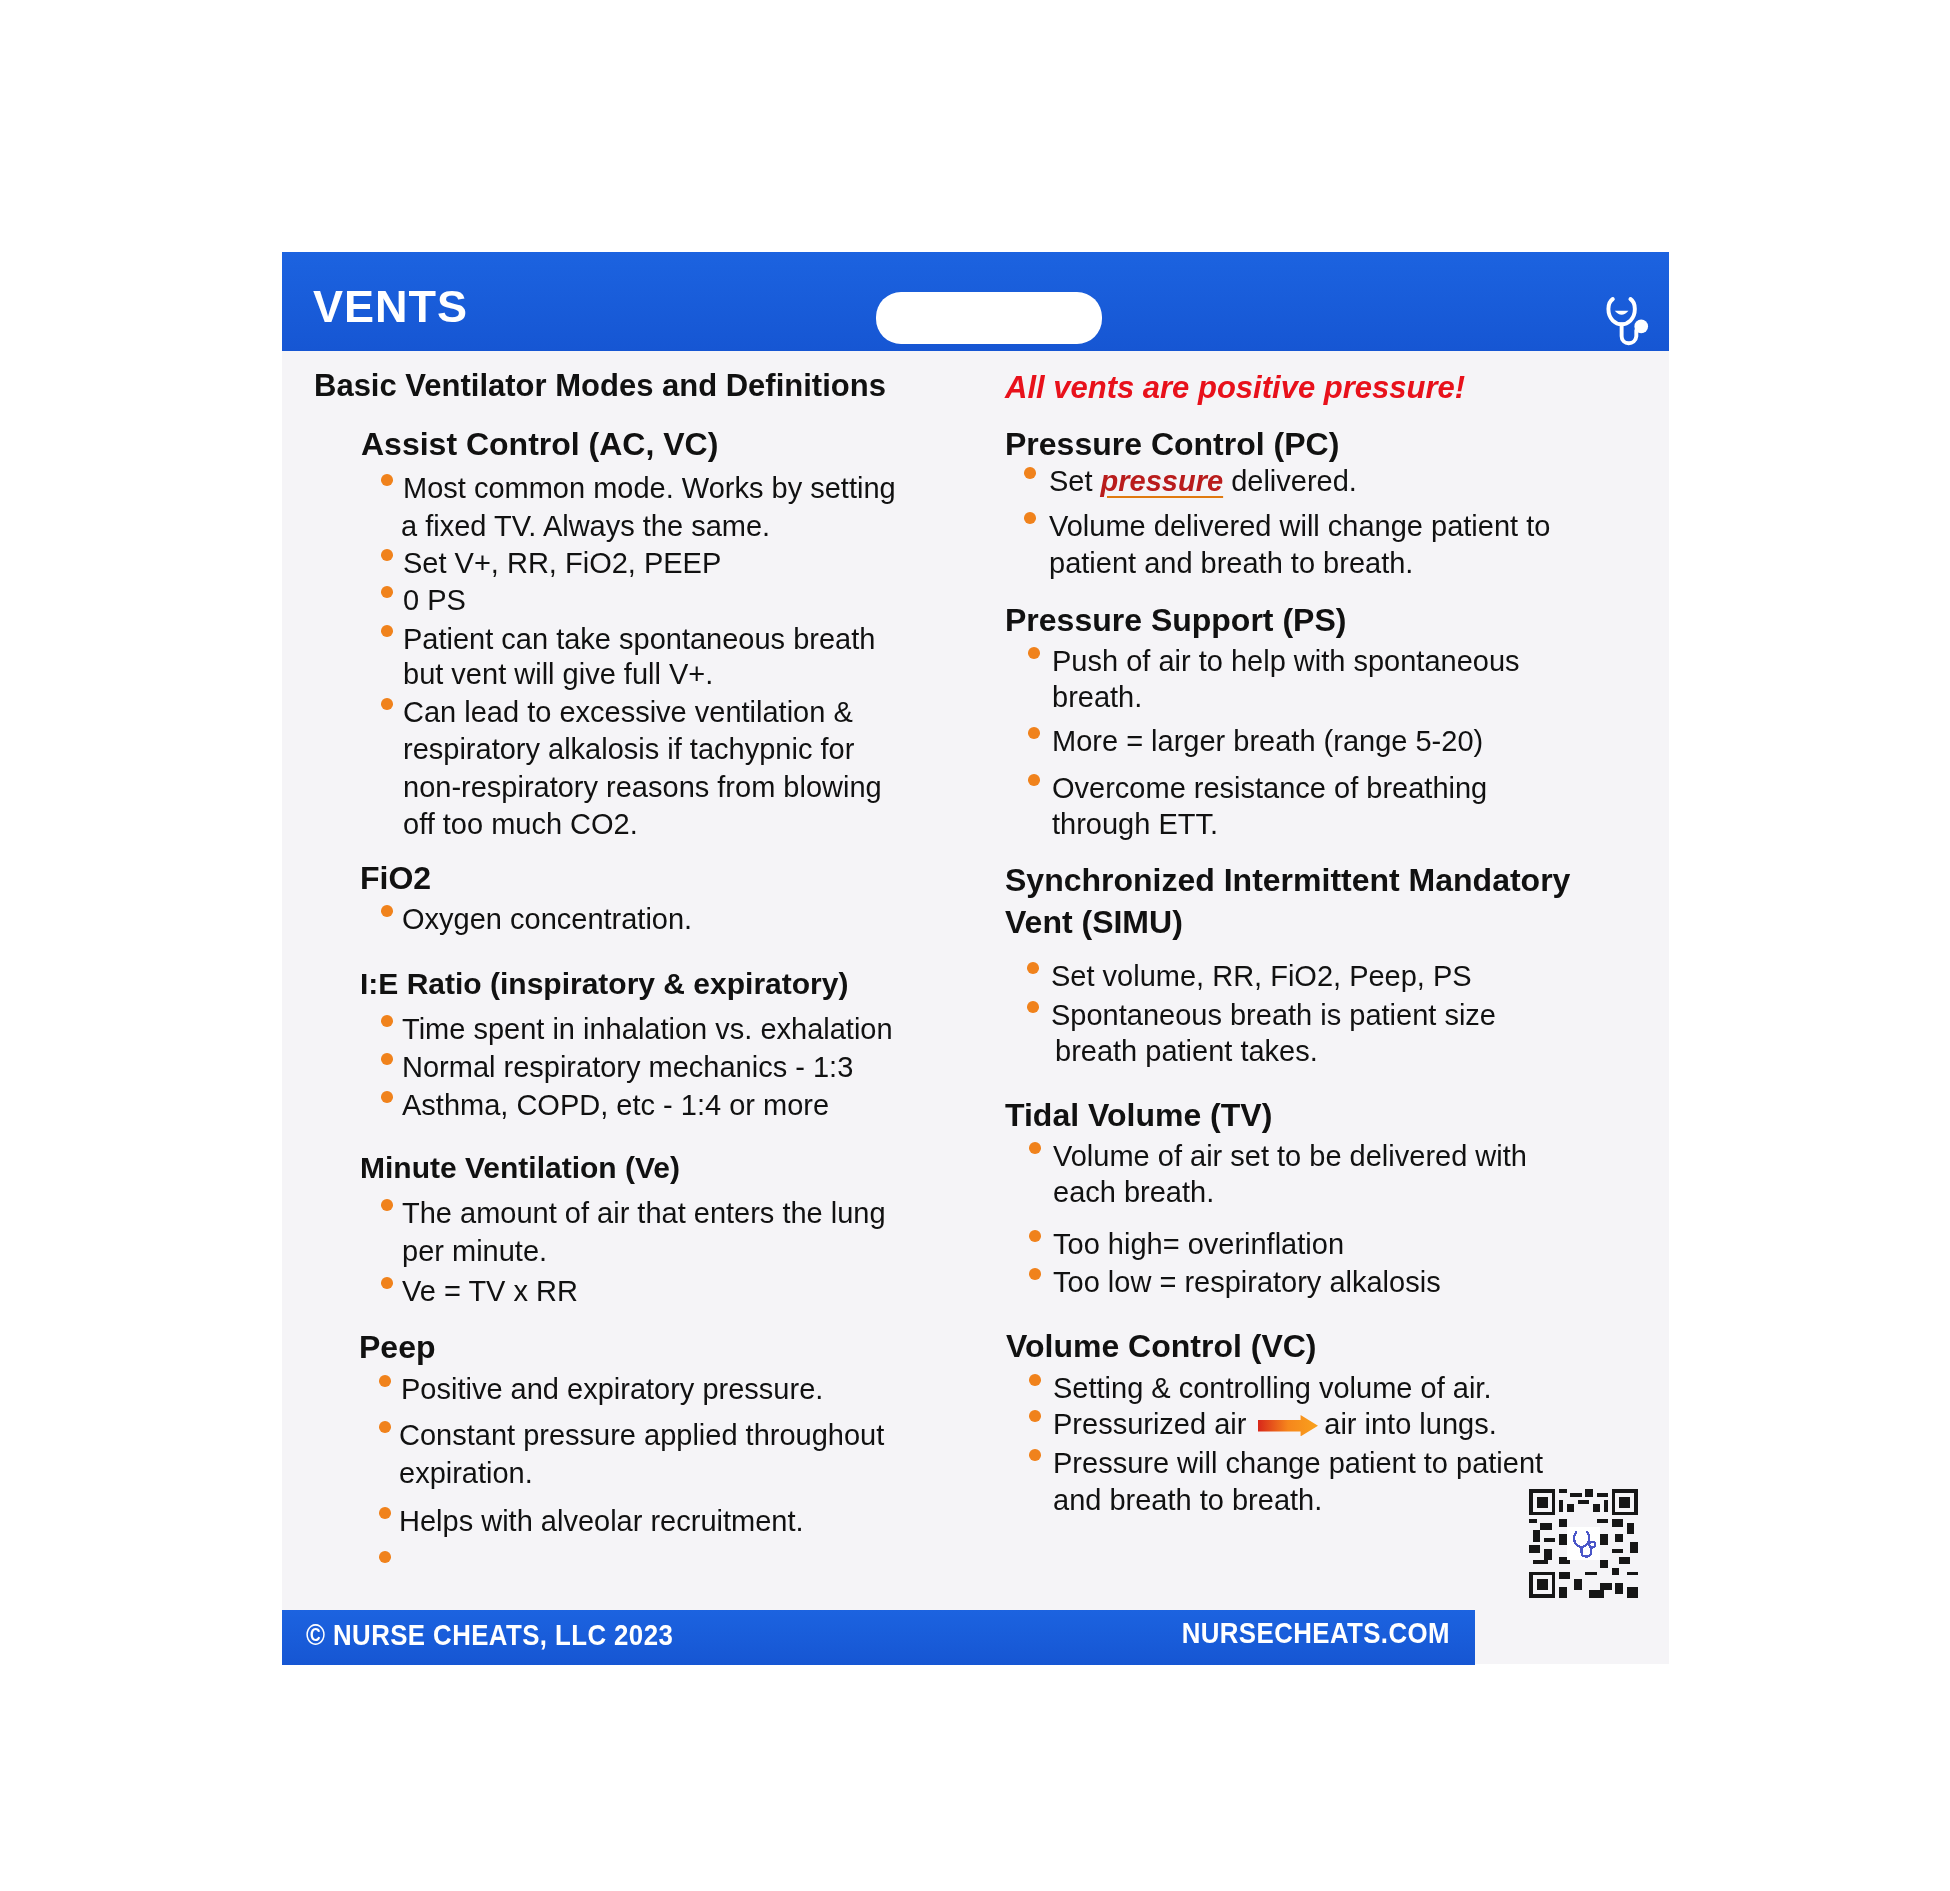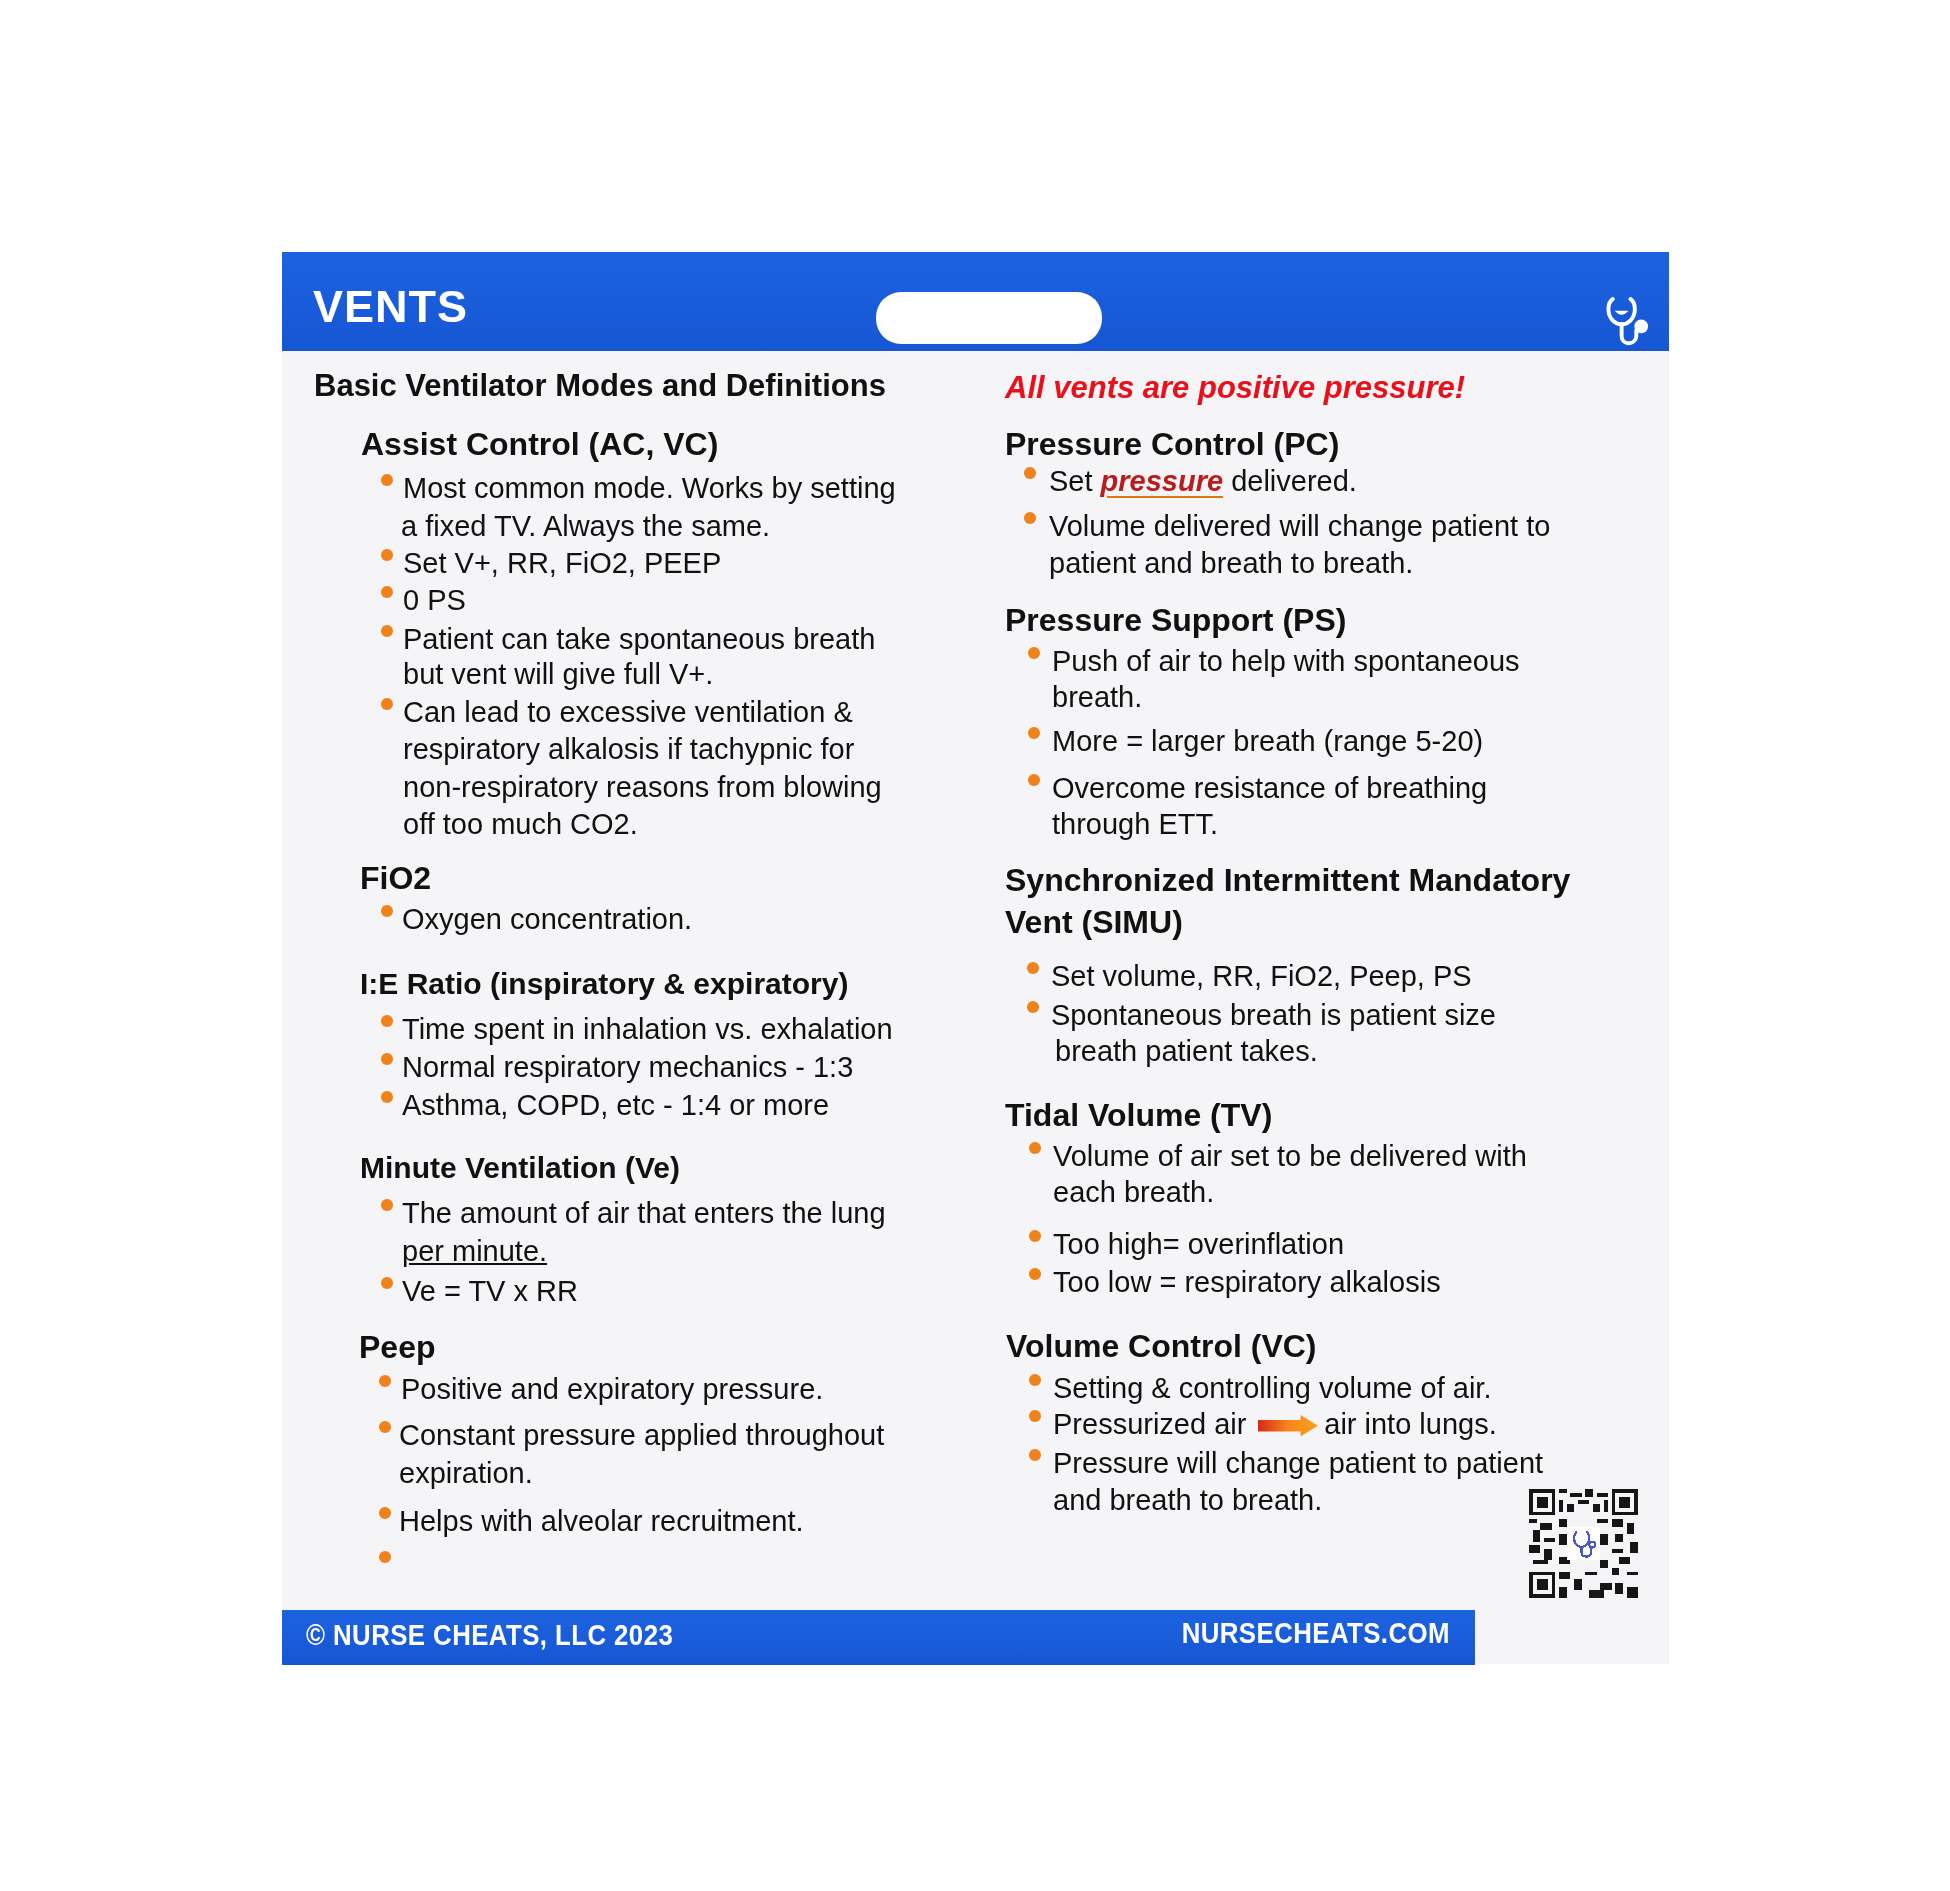--- a/index.html
+++ b/index.html
@@ -73,21 +73,21 @@
   <span class="dot" style="left:99px; top:763px;"></span>
   <div class="t b" style="left:120px; top:763px;">Time spent in inhalation vs. exhalation</div>
   <span class="dot" style="left:99px; top:801px;"></span>
   <div class="t b" style="left:120px; top:801px;">Normal respiratory mechanics - 1:3</div>
   <span class="dot" style="left:99px; top:839px;"></span>
   <div class="t b" style="left:120px; top:839px;">Asthma, COPD, etc - 1:4 or more</div>
 
   <div class="t h" style="left:78px; top:901px; font-size:30px;">Minute Ventilation (Ve)</div>
   <span class="dot" style="left:99px; top:947px;"></span>
   <div class="t b" style="left:120px; top:947px;">The amount of air that enters the lung</div>
-  <div class="t b" style="left:120px; top:985px;text-decoration:underline;">per minute.</div>
+  <div class="t b" style="left:120px; top:985px;">per minute.</div>
   <span class="dot" style="left:99px; top:1025px;"></span>
   <div class="t b" style="left:120px; top:1025px;">Ve = TV x RR</div>
 
   <div class="t h" style="left:77px; top:1079px;">Peep</div>
   <span class="dot" style="left:97px; top:1123px;"></span>
   <div class="t b" style="left:119px; top:1123px;">Positive and expiratory pressure.</div>
   <span class="dot" style="left:97px; top:1169px;"></span>
   <div class="t b" style="left:117px; top:1169px;">Constant pressure applied throughout</div>
   <div class="t b" style="left:117px; top:1207px;">expiration.</div>
   <span class="dot" style="left:97px; top:1255px;"></span>

